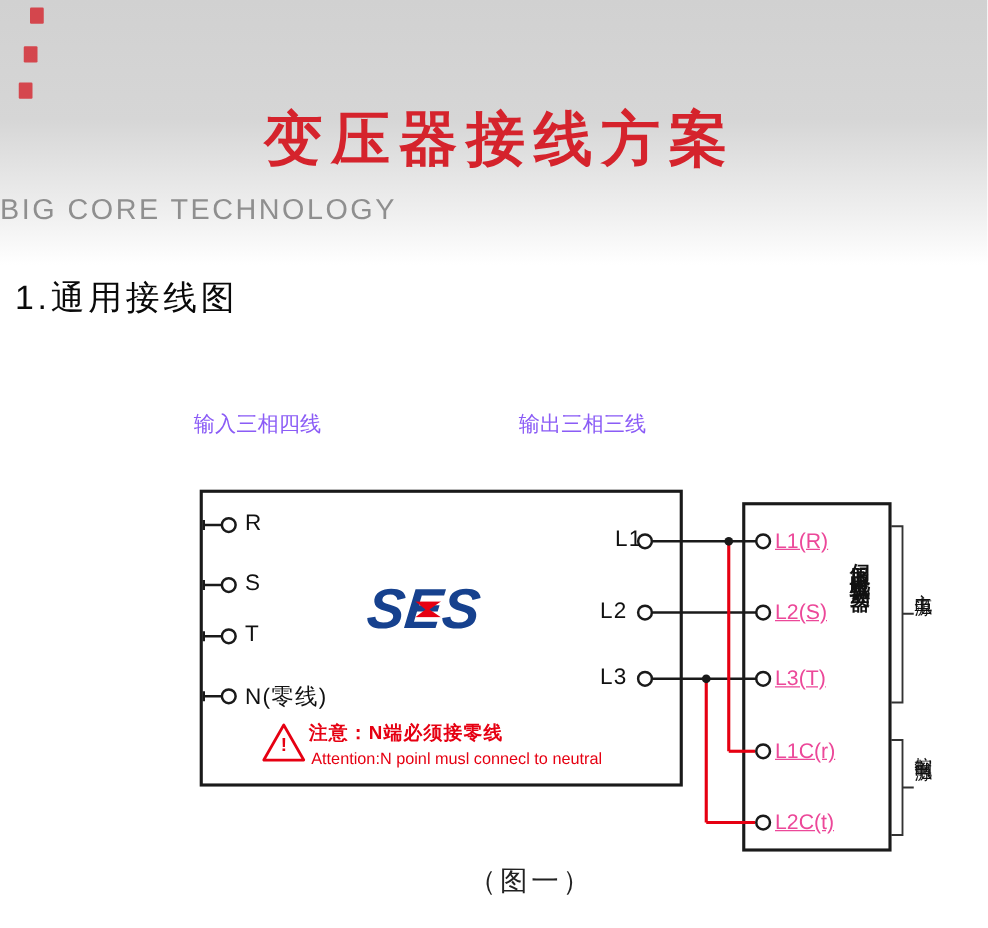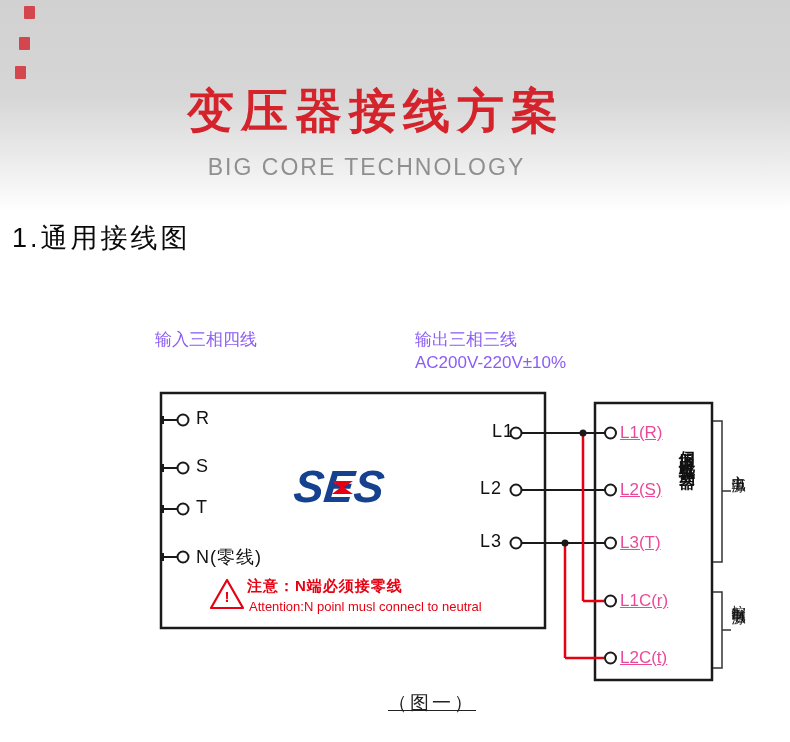--- a/index.html
+++ b/index.html
@@ -6,37 +6,37 @@
   body{
     width:790px;height:742px;position:relative;background:#ffffff;
     font-family:"Liberation Sans","DejaVu Sans",sans-serif;overflow:hidden;color:#111;
   }
   .abs{position:absolute;}
   .header{
     left:0;top:0;width:790px;height:212px;
     background:linear-gradient(to bottom,#d1d1d1 0%,#d6d6d6 45%,#efefef 80%,#ffffff 100%);
   }
   .print-mark{width:11px;height:13px;background:#d5232c;opacity:.8;border-radius:1px;}
-  .title{left:0;top:80px;width:752px;text-align:center;font-size:47px;font-weight:800;color:#d5232c;letter-spacing:7px;}
-  .subtitle{left:0;top:154px;width:733px;text-align:center;font-size:23px;color:#8f8f8f;letter-spacing:2px;font-weight:500;}
+  .title{left:0;top:80px;width:752px;text-align:center;font-size:47px;font-weight:800;color:#d5232c;letter-spacing:7px;padding-left:24px;}
+  .subtitle{left:0;top:154px;width:733px;font-size:23px;color:#8f8f8f;letter-spacing:2px;font-weight:500;}
   .section-heading{left:12px;top:220px;font-size:27px;color:#0a0a0a;letter-spacing:3px;font-weight:500;}
   .io-label{font-size:17px;color:#8b5cf6;line-height:23px;}
   .term-label{font-size:18px;color:#111;letter-spacing:1px;}
   .drive-label{font-size:17px;color:#ec4899;text-decoration:underline;}
   .vtext{writing-mode:vertical-rl;text-orientation:upright;}
   .drive-vlabel{left:676px;top:437px;font-size:16px;color:#111;letter-spacing:4px;font-weight:600;}
   .bracket-label{font-size:14px;color:#111;letter-spacing:2px;}
   .logo{left:294px;top:462px;width:112px;height:52px;}
   .logo-text{font-size:45px;font-weight:800;font-style:italic;color:#16418e;display:inline-block;transform:skewX(-6deg);line-height:50px;}
   .logo-accent{position:absolute;left:38px;top:19px;width:21px;height:13px;background:#e60012;
     clip-path:polygon(0 0,100% 0,55% 50%,100% 100%,0 100%,40% 50%);}
   .warn1{left:247px;top:577px;font-size:15px;font-weight:700;color:#e60012;letter-spacing:1px;}
   .warn2{left:237px;top:599px;font-size:13px;color:#e60012;margin-left:12px;}
   .warn-bang{left:218px;top:588px;width:18px;text-align:center;font-size:15px;font-weight:800;color:#e60012;}
-  .caption{left:388px;top:690px;font-size:19px;color:#222;letter-spacing:3px;text-decoration:underline;}
+  .caption{left:375px;top:690px;font-size:22px;color:#222;letter-spacing:3px;}
 </style>
 </head>
 <body>
 
 <div class="abs header"></div>
 <div class="abs print-mark" style="left:24px;top:6px;"></div>
 <div class="abs print-mark" style="left:19px;top:37px;"></div>
 <div class="abs print-mark" style="left:15px;top:66px;"></div>
 <div class="abs title">变压器接线方案</div>
 <div class="abs subtitle">BIG CORE TECHNOLOGY</div>
@@ -110,21 +110,20 @@
     <polyline points="713,592 722,592 722,668 713,668"></polyline>
     <line x1="722" y1="630" x2="731" y2="630"></line>
   </g>
 </svg>
 
 <div class="abs io-label" style="left:155px;top:328px;">
   <div>输入三相四线</div>
 </div>
 <div class="abs io-label" style="left:415px;top:328px;">
   <div>输出三相三线</div>
-  <div>AC200V-220V±10%</div>
 </div>
 
 <div class="abs term-label" style="left:196px;top:408px;">R</div>
 <div class="abs term-label" style="left:196px;top:456px;">S</div>
 <div class="abs term-label" style="left:196px;top:497px;">T</div>
 <div class="abs term-label" style="left:196px;top:545px;text-align:right;">N(零线)</div>
 
 <div class="abs term-label" style="left:480px;top:421px;margin-left:12px;">L1</div>
 <div class="abs term-label" style="left:480px;top:478px;">L2</div>
 <div class="abs term-label" style="left:480px;top:531px;">L3</div>

